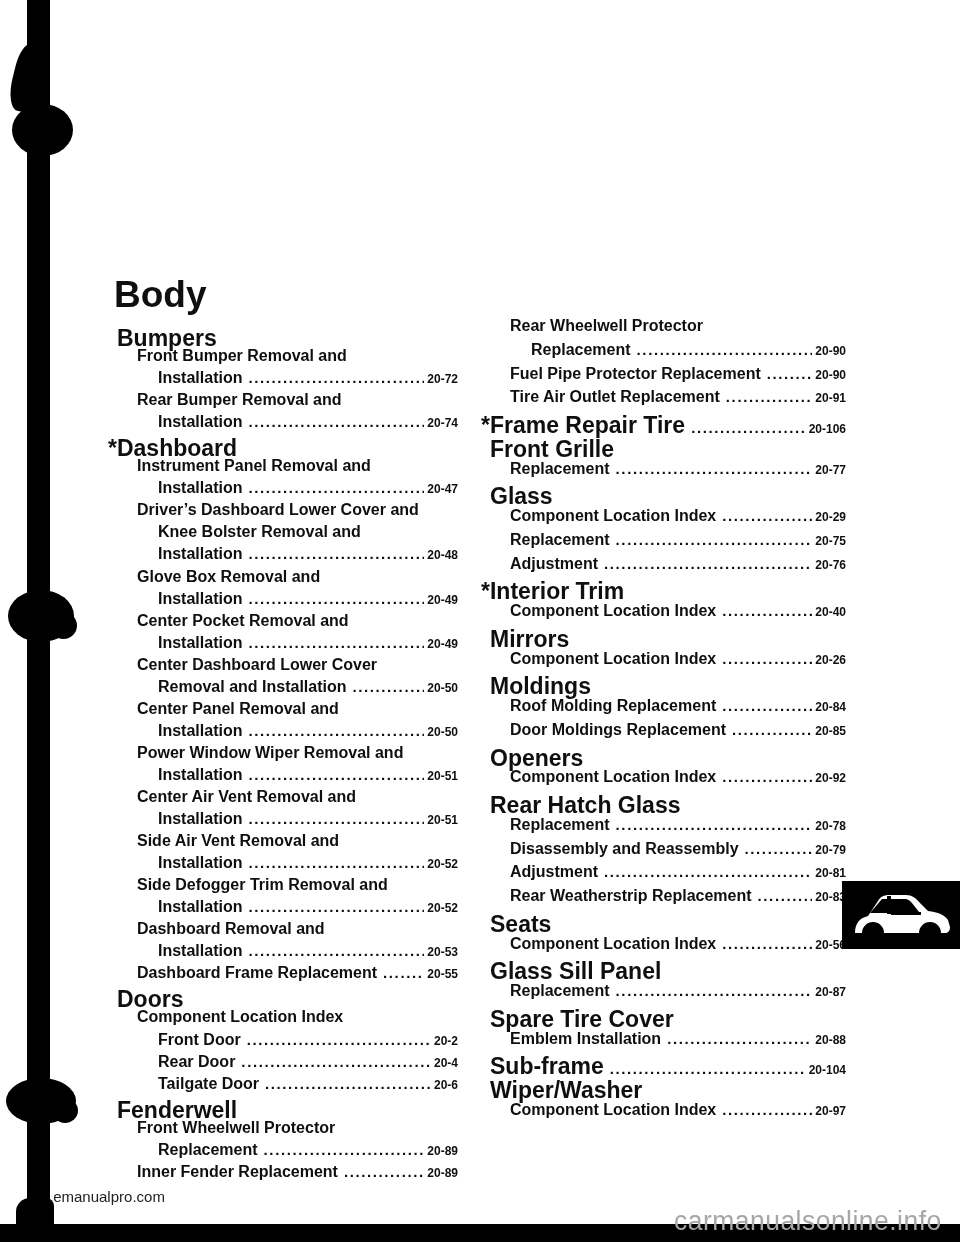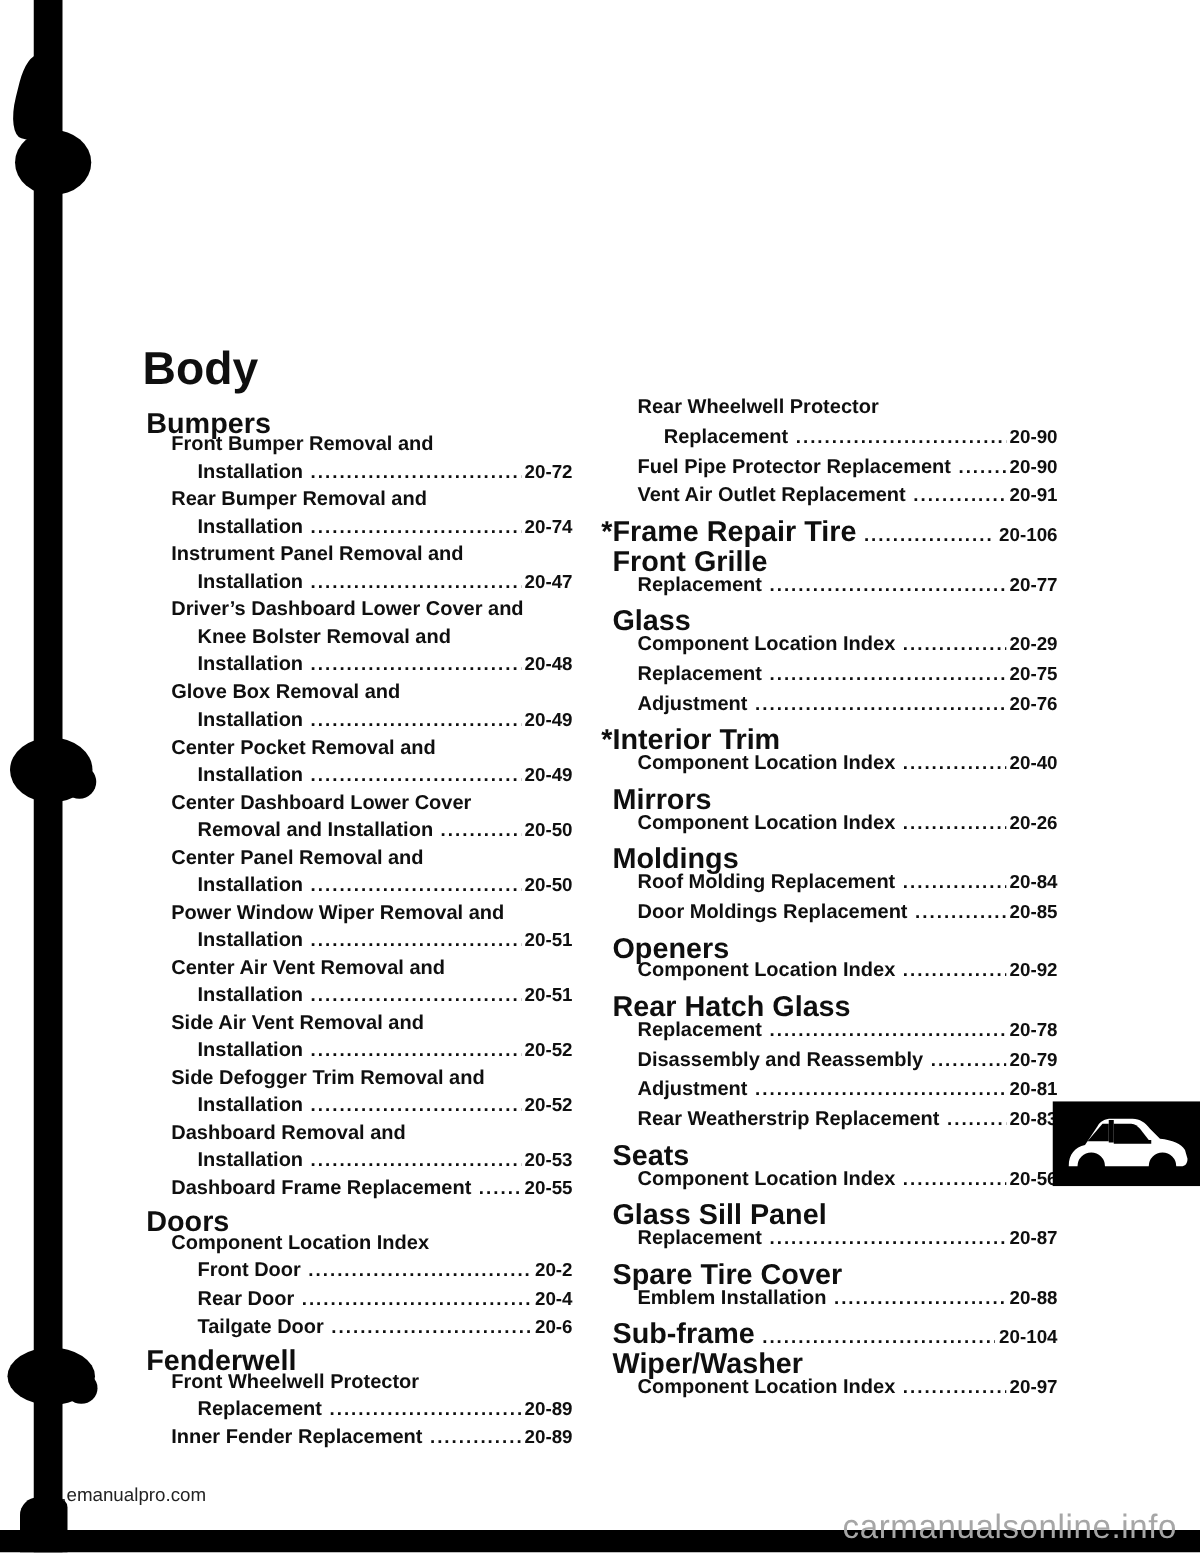--- a/index.html
+++ b/index.html
@@ -22,21 +22,21 @@
   .row{display:flex;align-items:baseline}
   .col-left .row{height:22.05px}
   .col-right .row{height:23.75px}
   .row .t{font-size:16px;white-space:nowrap}
   .row.hdr .t{font-size:23px}
   .row.i1{padding-left:20px}
   .row.i2{padding-left:41px}
   .row.hang{margin-left:-9px}
   .dots{flex:1 1 auto;overflow:hidden;white-space:nowrap;margin:0 3px 0 6px;min-width:10px}
   .dots::after{content:"......................................................................";font-size:15px;letter-spacing:1.6px}
-  .pg{font-size:15px;white-space:nowrap}
+  .pg{font-size:12px;white-space:nowrap}
   
   .tab{position:absolute;left:842px;top:881px;width:118px;height:68px}
   .tab svg{display:block;width:100%;height:100%}
   
   .footer-url{position:absolute;left:49px;top:1188px;font-size:15px;font-weight:400;color:#222}
   .bottom-bar{position:absolute;left:0;top:1224px;width:960px;height:18px;background:#000}
   .watermark{position:absolute;left:674px;top:1206px;font-size:27px;font-weight:400;
              color:#a6a6a6;letter-spacing:.5px;z-index:5;transform:scaleX(.98);transform-origin:left}
 </style>
 </head>
@@ -66,20 +66,23 @@
       <span class="pg">20-72</span>
     </div>
     <div class="row i1">
       <span class="t">Rear Bumper Removal and</span>
     </div>
     <div class="row i2">
       <span class="t">Installation</span>
       <span class="dots"></span>
       <span class="pg">20-74</span>
     </div>
+    <div class="row i0 hdr hang">
+      <span class="t">*Dashboard</span>
+    </div>
     <div class="row i1">
       <span class="t">Instrument Panel Removal and</span>
     </div>
     <div class="row i2">
       <span class="t">Installation</span>
       <span class="dots"></span>
       <span class="pg">20-47</span>
     </div>
     <div class="row i1">
       <span class="t">Driver’s Dashboard Lower Cover and</span>
@@ -215,21 +218,21 @@
       <span class="t">Replacement</span>
       <span class="dots"></span>
       <span class="pg">20-90</span>
     </div>
     <div class="row i1">
       <span class="t">Fuel Pipe Protector Replacement</span>
       <span class="dots"></span>
       <span class="pg">20-90</span>
     </div>
     <div class="row i1">
-      <span class="t">Vent Air Outlet Replacement</span>
+      <span class="t">Tire Air Outlet Replacement</span>
       <span class="dots"></span>
       <span class="pg">20-91</span>
     </div>
     <div class="row i0 hdr hang">
       <span class="t">*Frame Repair Tire</span>
       <span class="dots"></span>
       <span class="pg">20-106</span>
     </div>
     <div class="row i0 hdr">
       <span class="t">Front Grille</span>

